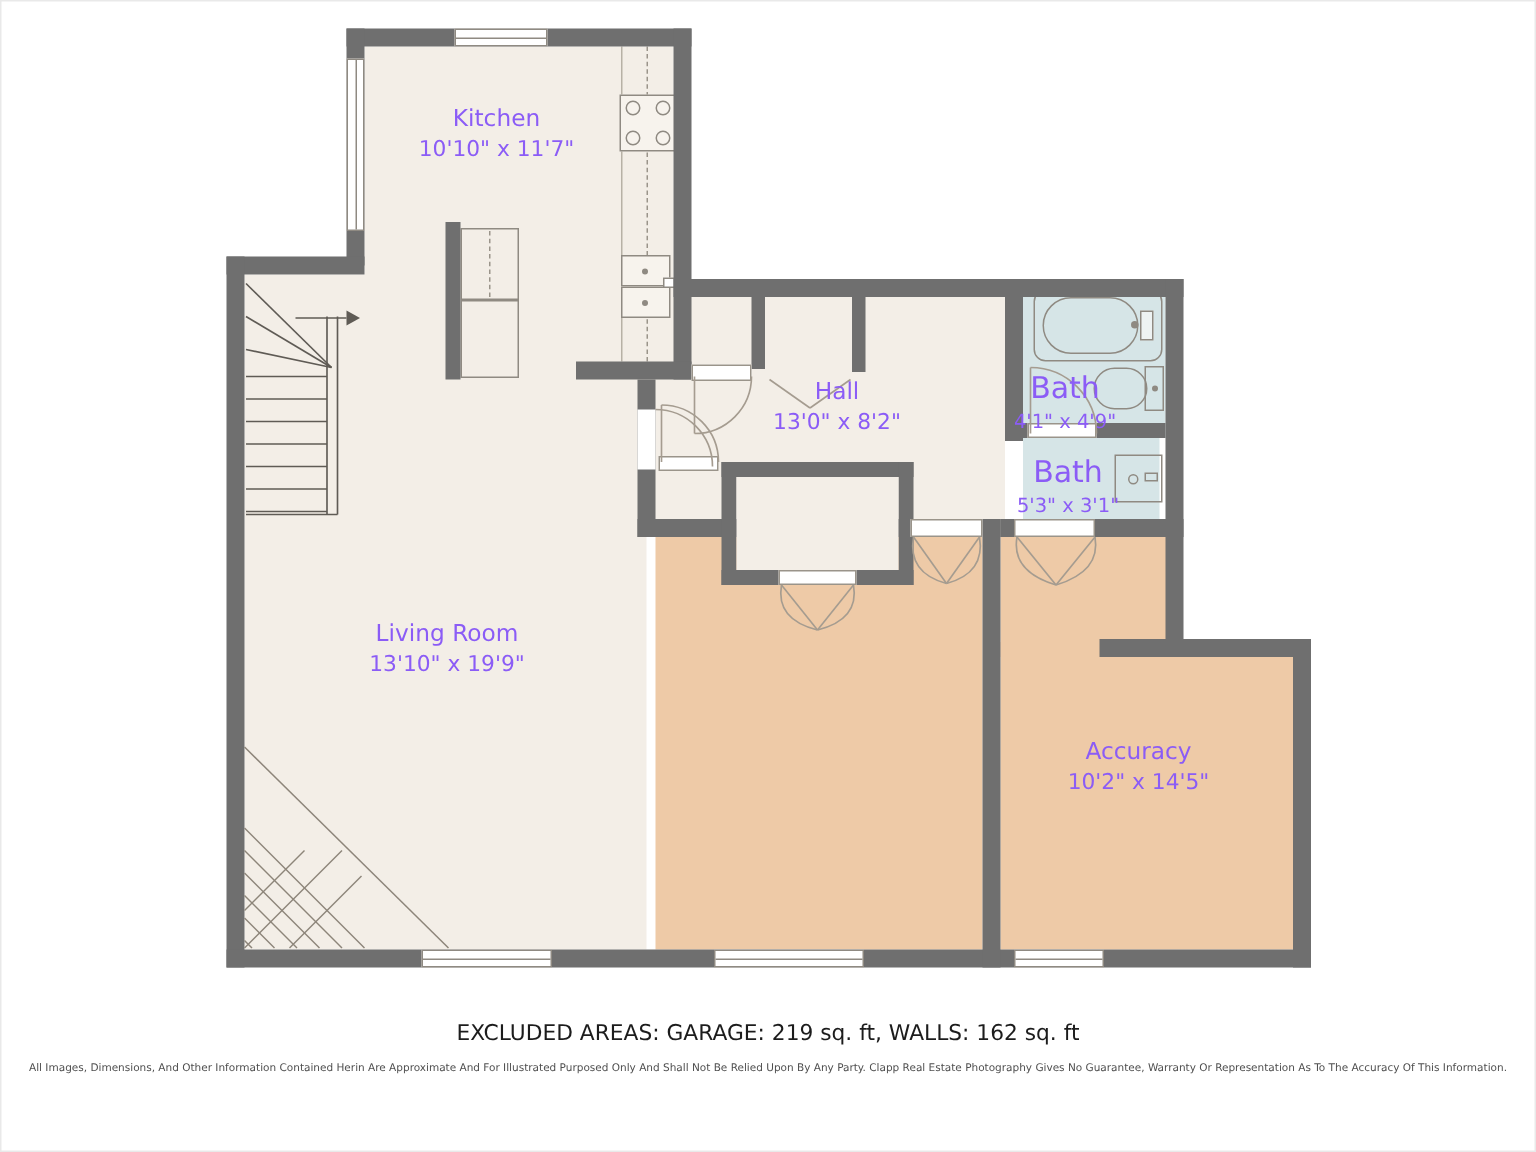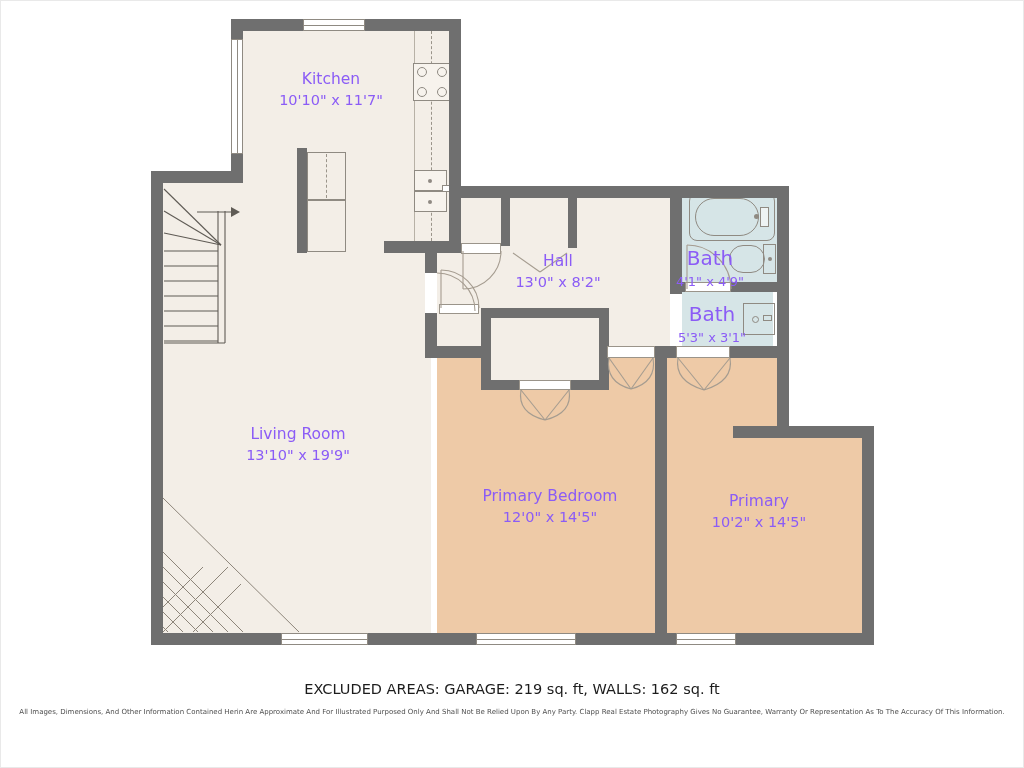--- a/index.html
+++ b/index.html
@@ -208,30 +208,26 @@
       <div class="rdims">13'0" x 8'2"</div>
   </div>
   <div class="room-label small" style="left:709px;top:267px;">
     <div class="rname">Bath</div>
       <div class="rdims">4'1" x 4'9"</div>
   </div>
   <div class="room-label small" style="left:711px;top:323px;">
     <div class="rname">Bath</div>
       <div class="rdims">5'3" x 3'1"</div>
   </div>
-  <div class="room-label" style="left:297px;top:444px;">
+  <div class="room-label" style="left:297px;top:432px;">
     <div class="rname">Living Room</div>
       <div class="rdims">13'10" x 19'9"</div>
   </div>
-  <div class="room-label" style="left:549px;top:506px;">
-    <div class="rname">Primary Bedroom</div>
-      <div class="rdims">12'0" x 14'5"</div>
-  </div>
   <div class="room-label" style="left:758px;top:511px;">
-    <div class="rname">Primary</div>
+    <div class="rname">Accuracy</div>
       <div class="rdims">10'2" x 14'5"</div>
   </div>
 
   <div id="footer">
     <div class="f3">EXCLUDED AREAS: GARAGE: 219 sq. ft, WALLS: 162 sq. ft</div>
     <div class="fine">All Images, Dimensions, And Other Information Contained Herin Are Approximate And For Illustrated Purposed Only And Shall Not Be Relied Upon By Any Party. Clapp Real Estate Photography Gives No Guarantee, Warranty Or Representation As To The Accuracy Of This Information.</div>
   </div>
 
 </div>
 

